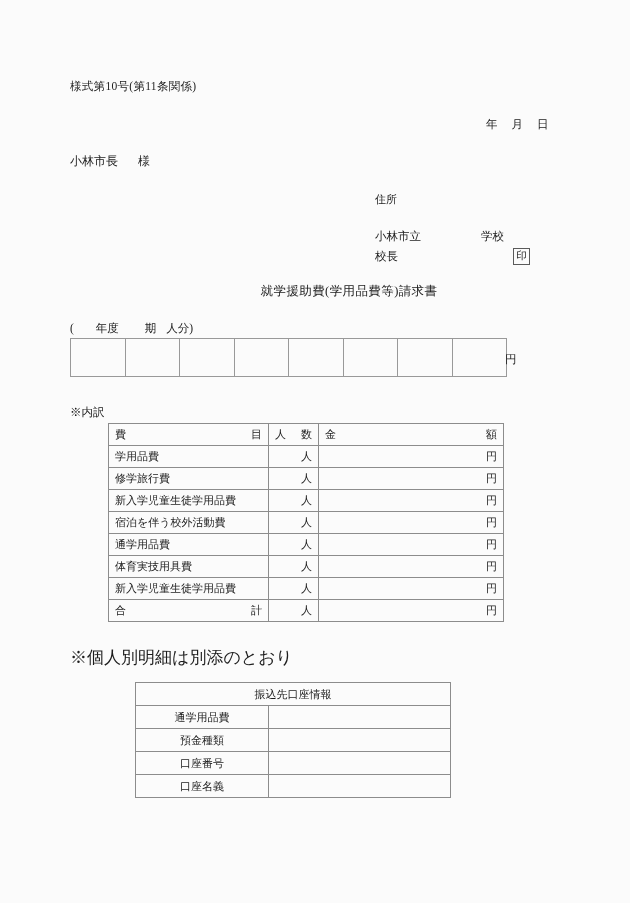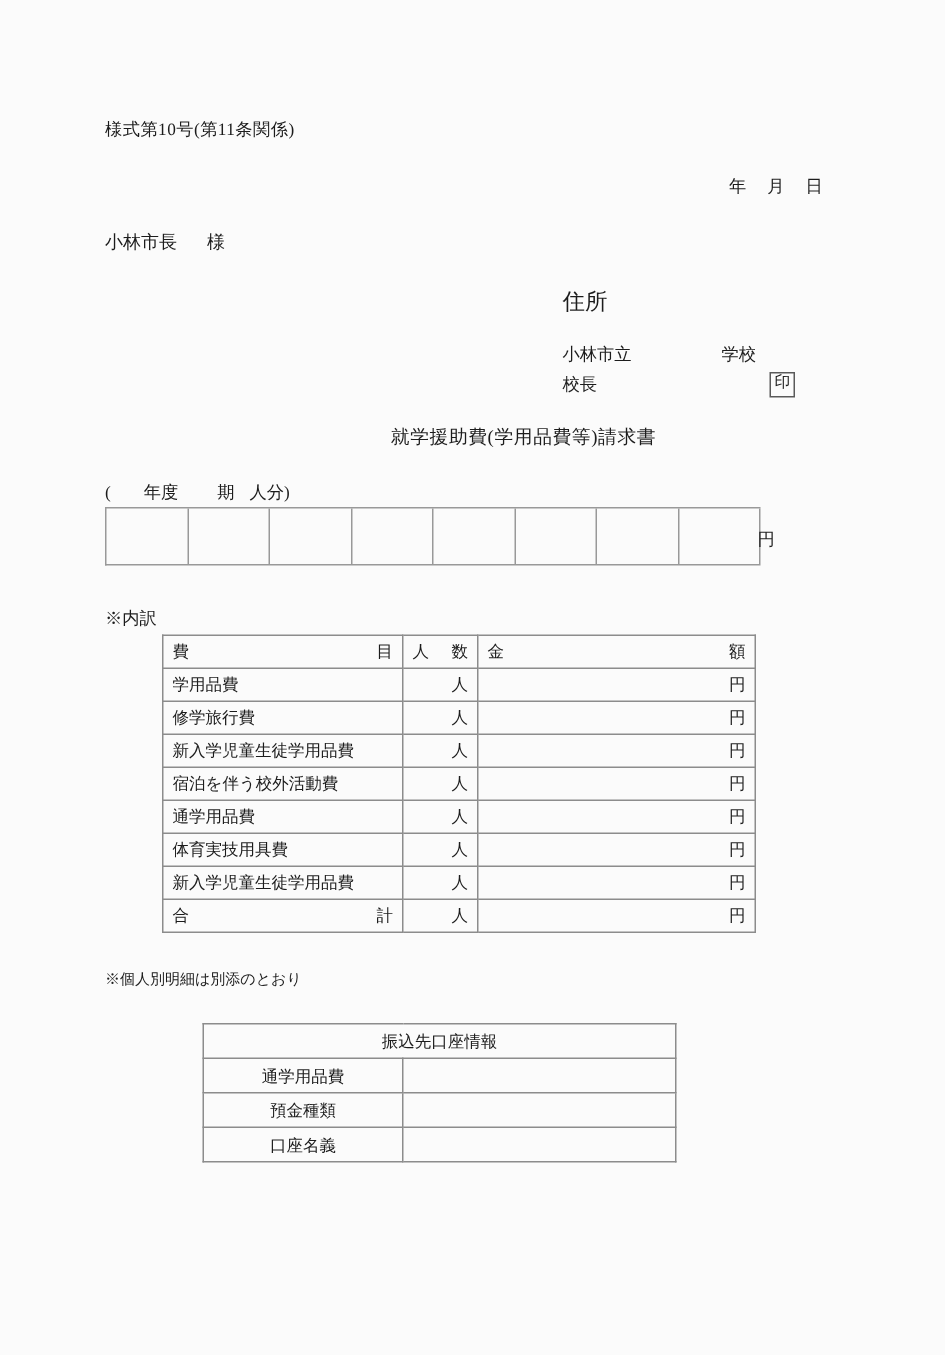--- a/index.html
+++ b/index.html
@@ -41,21 +41,21 @@
   .addressee {
     left: 70px; top: 153px;
     font-size: 12px;
     white-space: nowrap;
   }
   .addressee .sama { margin-left: 20px; }
 
   
   .sender-addr {
     left: 375px; top: 192px;
-    font-size: 15px;
+    font-size: 11px;
     white-space: nowrap;
   }
   .sender-school {
     left: 375px; top: 229px;
     font-size: 11.5px;
     white-space: nowrap;
   }
   .sender-school .school-word { margin-left: 60px; }
   .sender-principal {
     left: 375px; top: 248px;
@@ -114,21 +114,21 @@
     font-size: 11.5px;
   }
 
   
   .note-breakdown {
     left: 70px; top: 405px;
     font-size: 11.5px;
   }
   .note-detail {
     left: 70px; top: 646px;
-    font-size: 10px;
+    font-size: 17px;
   }
 
   
   .breakdown-table {
     left: 108px; top: 423px;
     border-collapse: collapse;
     font-size: 11px;
   }
   .breakdown-table td {
     border: 1px solid #8c8c8c;
@@ -296,19 +296,23 @@
       </tr>
       <tr>
         <td class="bank-label">通学用品費</td>
         <td class="bank-value"></td>
       </tr>
       <tr>
         <td class="bank-label">預金種類</td>
         <td class="bank-value"></td>
       </tr>
       <tr>
+        <td class="bank-label">口座番号</td>
+        <td class="bank-value"></td>
+      </tr>
+      <tr>
         <td class="bank-label">口座名義</td>
         <td class="bank-value"></td>
       </tr>
     </tbody>
   </table>
 
 </div>
 
 </body></html>

